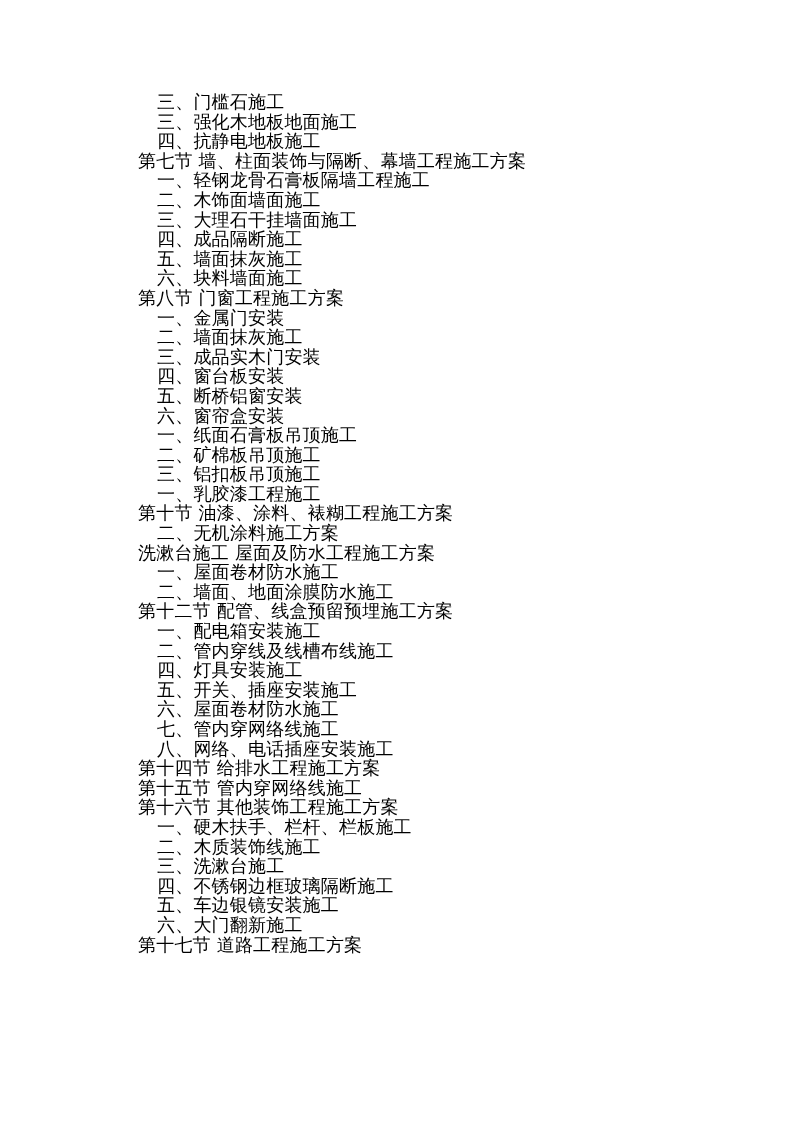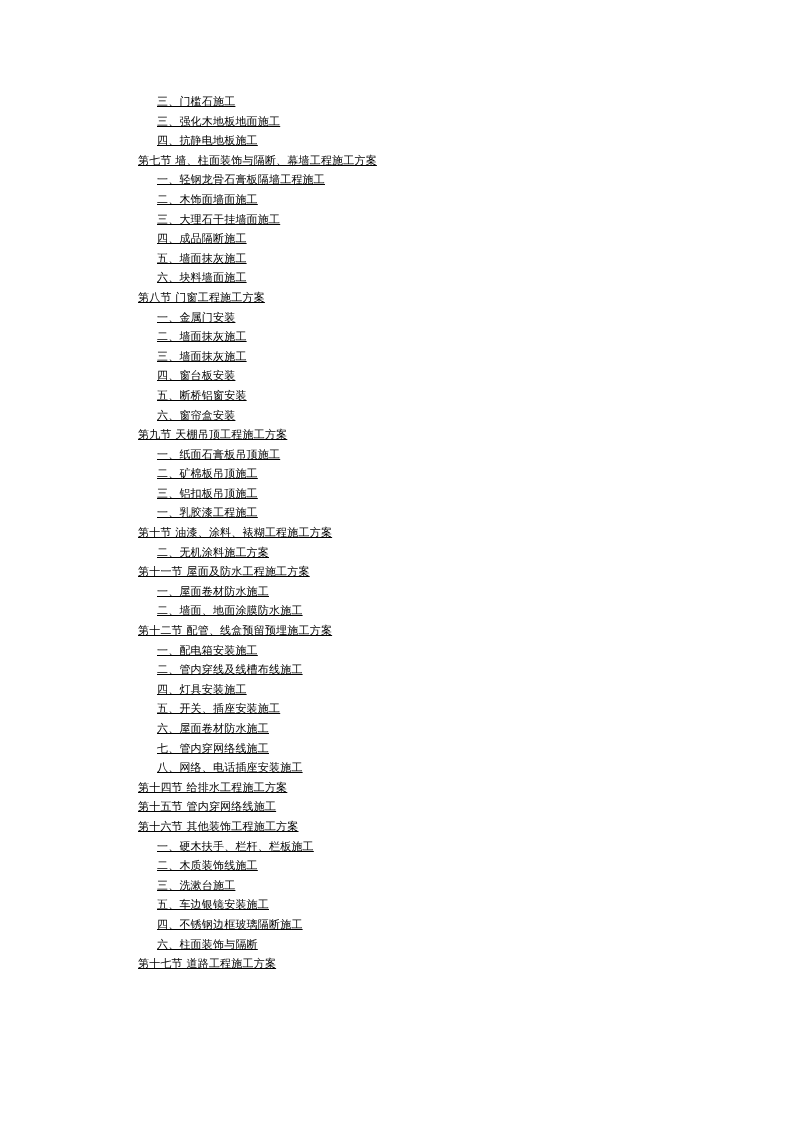--- a/index.html
+++ b/index.html
@@ -20,25 +20,24 @@
     box-sizing: border-box;
     padding: 92px 96px 0 138px;
     background: #ffffff;
   }
   .toc {
     list-style: none;
     margin: 0;
     padding: 0;
   }
   .toc-line {
-    font-size: 11px;
+    font-size: 18px;
     line-height: 19.6px;
     white-space: nowrap;
     letter-spacing: 0.2px;
-    text-decoration: underline;
   }
   .lvl-section {
     padding-left: 0;
   }
   .lvl-item {
     padding-left: 19px;
   }
 </style>
 </head>
 <body>
@@ -51,46 +50,45 @@
       <li class="toc-line lvl-section">第七节  墙、柱面装饰与隔断、幕墙工程施工方案</li>
       <li class="toc-line lvl-item">一、轻钢龙骨石膏板隔墙工程施工</li>
       <li class="toc-line lvl-item">二、木饰面墙面施工</li>
       <li class="toc-line lvl-item">三、大理石干挂墙面施工</li>
       <li class="toc-line lvl-item">四、成品隔断施工</li>
       <li class="toc-line lvl-item">五、墙面抹灰施工</li>
       <li class="toc-line lvl-item">六、块料墙面施工</li>
       <li class="toc-line lvl-section">第八节  门窗工程施工方案</li>
       <li class="toc-line lvl-item">一、金属门安装</li>
       <li class="toc-line lvl-item">二、墙面抹灰施工</li>
-      <li class="toc-line lvl-item">三、墙面抹灰施工</li>
+      <li class="toc-line lvl-item">三、成品实木门安装</li>
       <li class="toc-line lvl-item">四、窗台板安装</li>
       <li class="toc-line lvl-item">五、断桥铝窗安装</li>
       <li class="toc-line lvl-item">六、窗帘盒安装</li>
-      <li class="toc-line lvl-section">第九节  天棚吊顶工程施工方案</li>
       <li class="toc-line lvl-item">一、纸面石膏板吊顶施工</li>
       <li class="toc-line lvl-item">二、矿棉板吊顶施工</li>
       <li class="toc-line lvl-item">三、铝扣板吊顶施工</li>
       <li class="toc-line lvl-item">一、乳胶漆工程施工</li>
       <li class="toc-line lvl-section">第十节  油漆、涂料、裱糊工程施工方案</li>
       <li class="toc-line lvl-item">二、无机涂料施工方案</li>
-      <li class="toc-line lvl-section">第十一节  屋面及防水工程施工方案</li>
+      <li class="toc-line lvl-section">洗漱台施工  屋面及防水工程施工方案</li>
       <li class="toc-line lvl-item">一、屋面卷材防水施工</li>
       <li class="toc-line lvl-item">二、墙面、地面涂膜防水施工</li>
       <li class="toc-line lvl-section">第十二节  配管、线盒预留预埋施工方案</li>
       <li class="toc-line lvl-item">一、配电箱安装施工</li>
       <li class="toc-line lvl-item">二、管内穿线及线槽布线施工</li>
       <li class="toc-line lvl-item">四、灯具安装施工</li>
       <li class="toc-line lvl-item">五、开关、插座安装施工</li>
       <li class="toc-line lvl-item">六、屋面卷材防水施工</li>
       <li class="toc-line lvl-item">七、管内穿网络线施工</li>
       <li class="toc-line lvl-item">八、网络、电话插座安装施工</li>
       <li class="toc-line lvl-section">第十四节  给排水工程施工方案</li>
       <li class="toc-line lvl-section">第十五节  管内穿网络线施工</li>
       <li class="toc-line lvl-section">第十六节  其他装饰工程施工方案</li>
       <li class="toc-line lvl-item">一、硬木扶手、栏杆、栏板施工</li>
       <li class="toc-line lvl-item">二、木质装饰线施工</li>
       <li class="toc-line lvl-item">三、洗漱台施工</li>
+      <li class="toc-line lvl-item">四、不锈钢边框玻璃隔断施工</li>
       <li class="toc-line lvl-item">五、车边银镜安装施工</li>
-      <li class="toc-line lvl-item">四、不锈钢边框玻璃隔断施工</li>
-      <li class="toc-line lvl-item">六、柱面装饰与隔断</li>
+      <li class="toc-line lvl-item">六、大门翻新施工</li>
       <li class="toc-line lvl-section">第十七节  道路工程施工方案</li>
     </ul>
 </div>
 
 </body></html>

